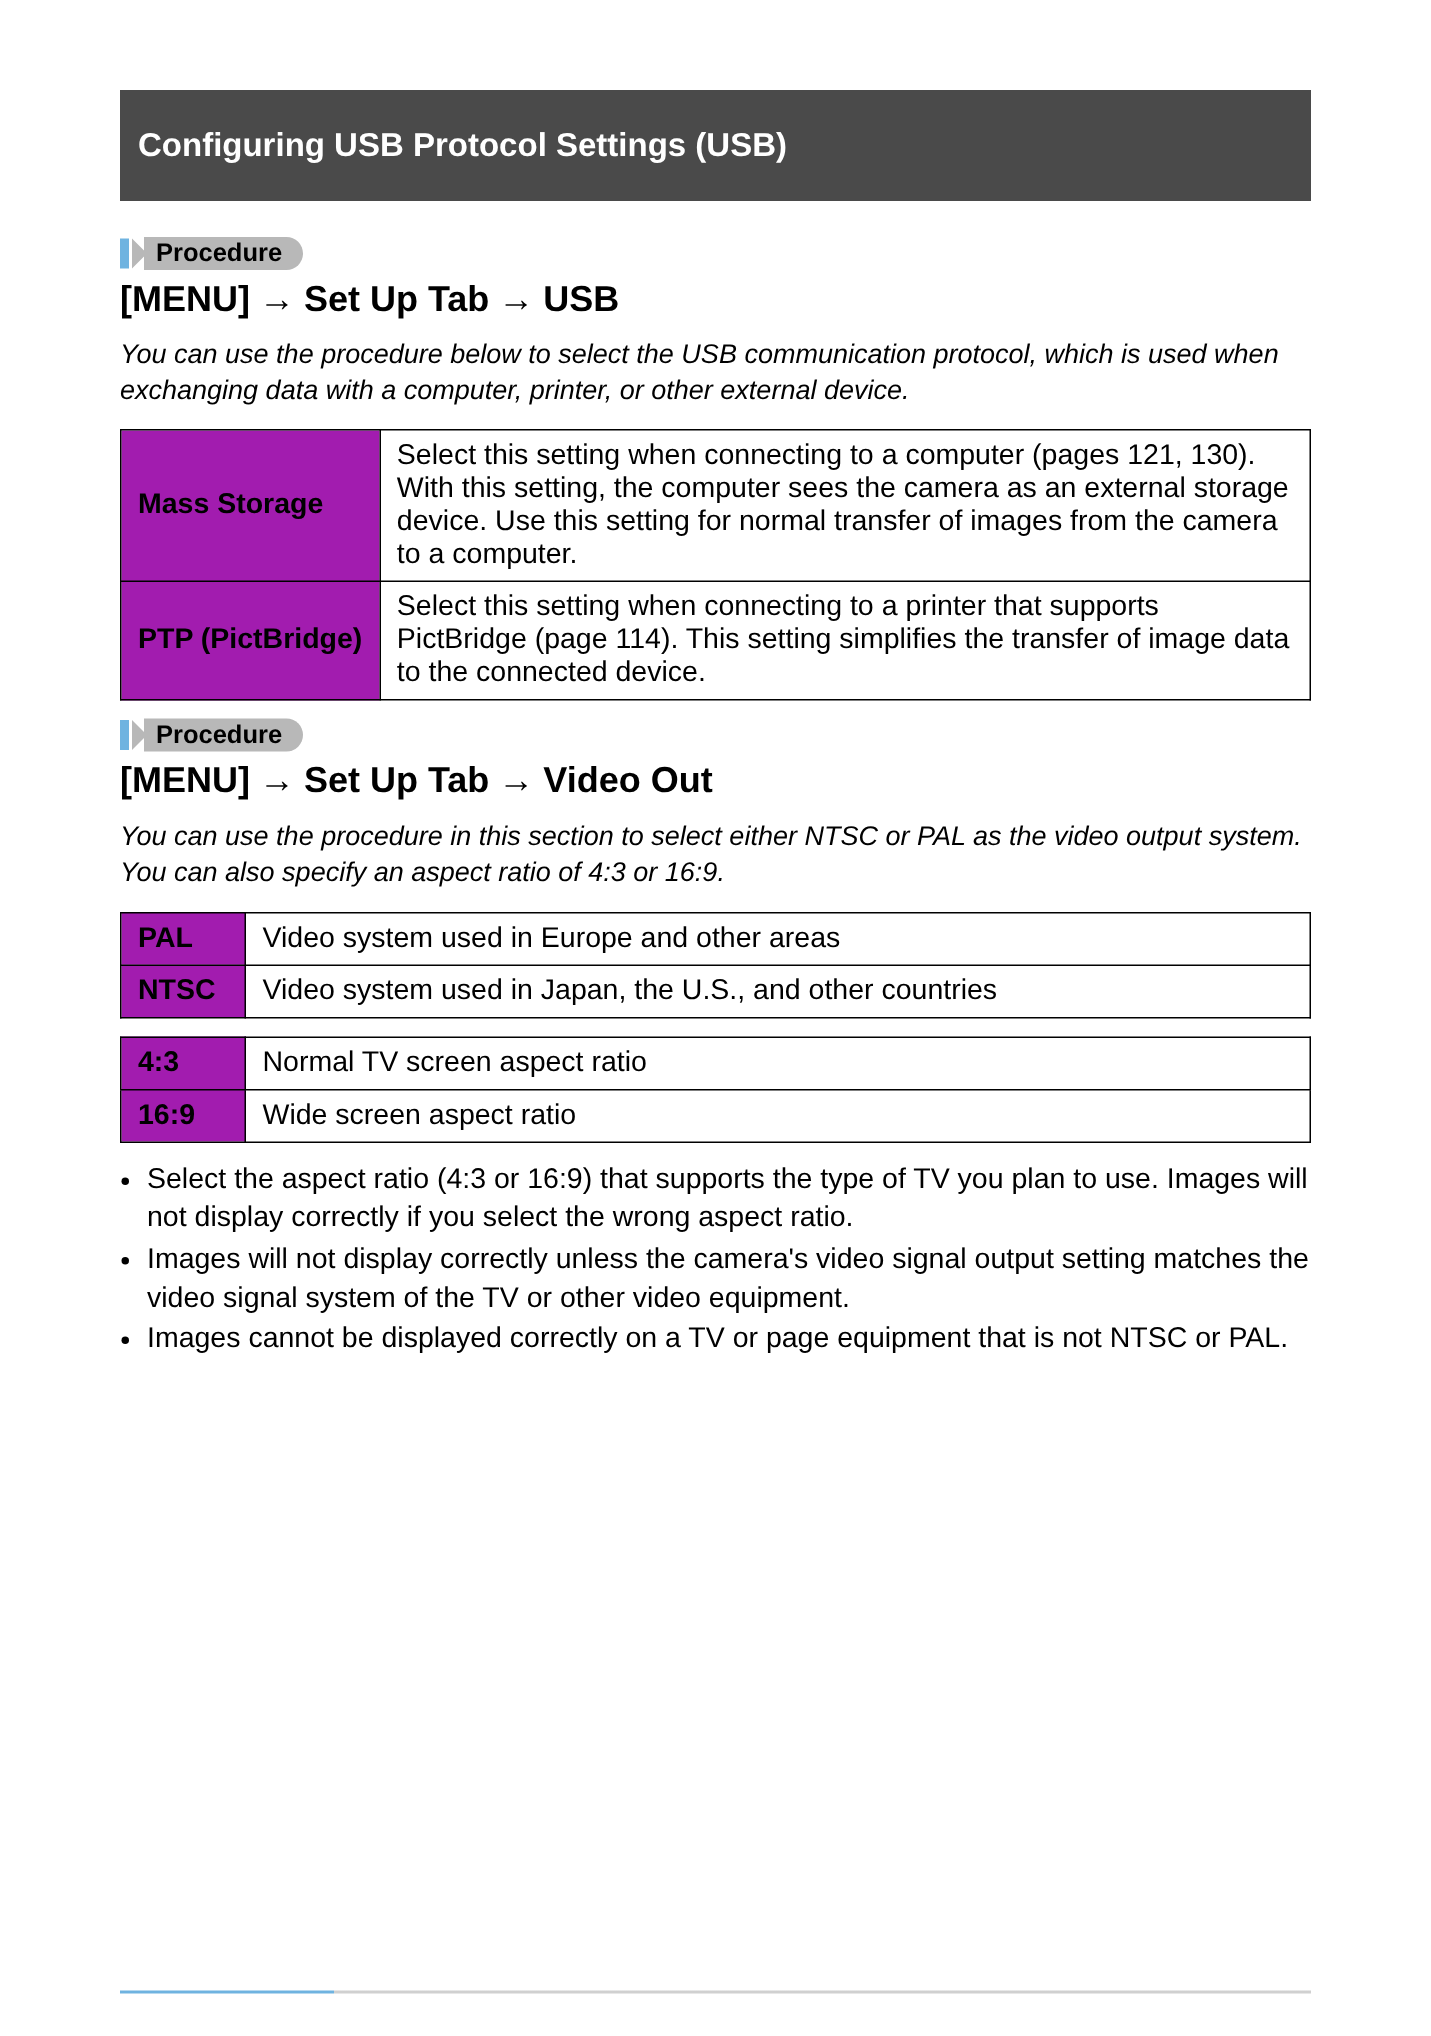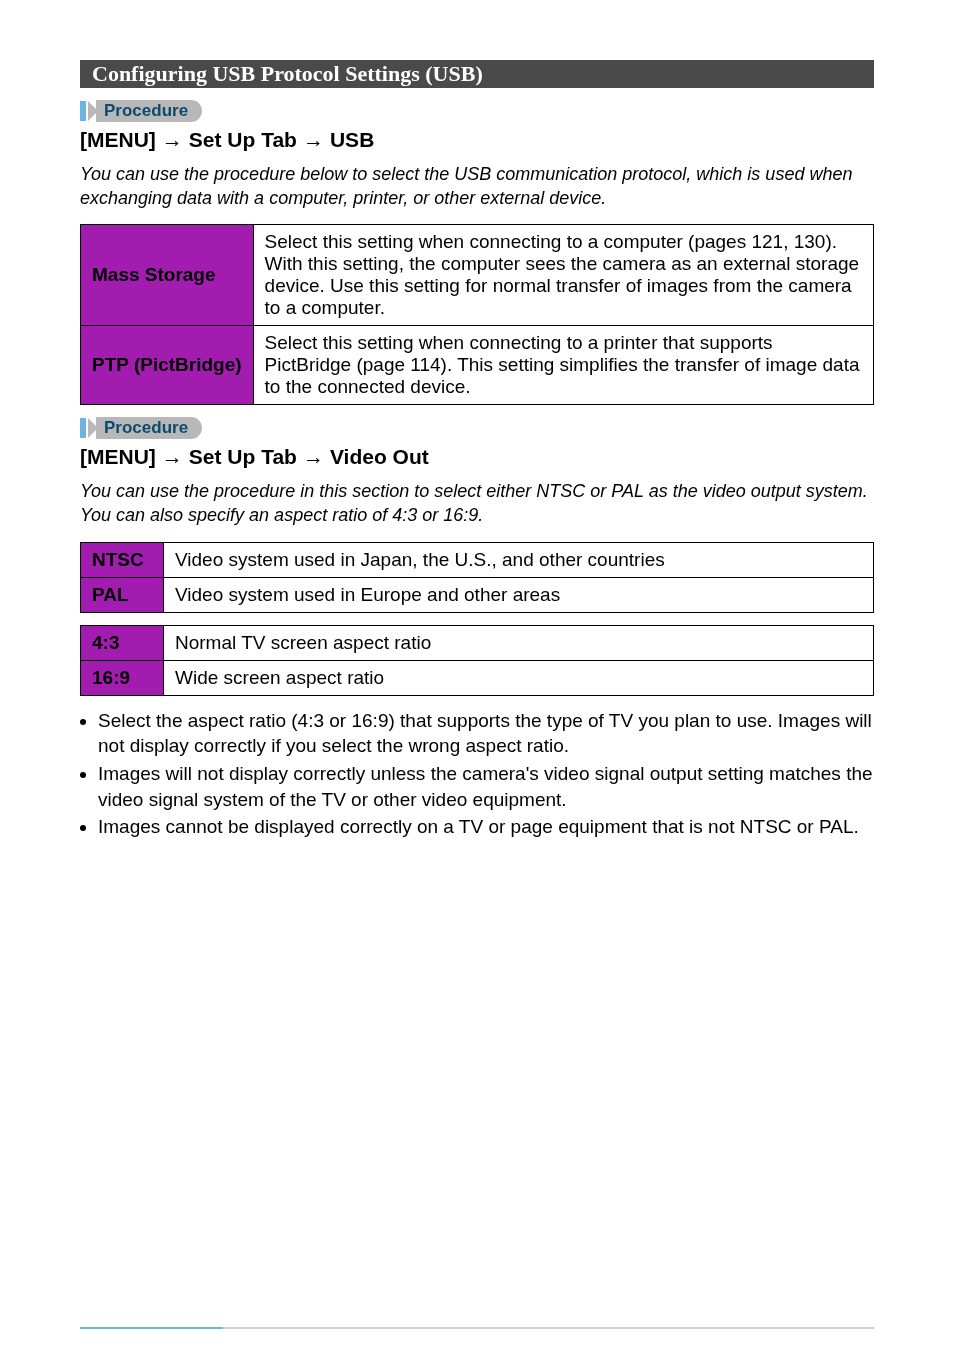--- a/index.html
+++ b/index.html
@@ -14,24 +14,23 @@
     min-height: 1357px;
     box-sizing: border-box;
     padding: 60px 80px 30px 80px;
     position: relative;
   }
   .section-bar {
     background: #4a4a4a;
     color: #fff;
     font-size: 22px;
     font-weight: bold;
-    padding: 0 12px;
+    padding: 23px 12px;
     line-height: 1.25;
-    margin-bottom: 12px;
-    font-family: Liberation Serif, serif;
+    margin-bottom: 24px;
   }
   .procedure-row {
     display: flex;
     align-items: center;
     margin: 10px 0 6px 0;
     height: 22px;
   }
   .proc-tick {
     width: 6px;
     height: 20px;
@@ -41,32 +40,32 @@
   .proc-arrow {
     width: 0;
     height: 0;
     border-top: 10px solid transparent;
     border-bottom: 10px solid transparent;
     border-left: 10px solid #b8b8b8;
     margin-left: 2px;
   }
   .proc-pill {
     background: #b8b8b8;
-    color: #0c4a6e;
+    color: #000000;
     font-weight: bold;
     font-size: 17px;
     padding: 2px 14px 2px 8px;
     border-top-right-radius: 11px;
     border-bottom-right-radius: 11px;
     margin-left: -2px;
     line-height: 18px;
   }
   .proc-path {
     margin: 6px 0 10px 0;
-    font-size: 21px;
+    font-size: 24px;
     font-weight: bold;
     display: flex;
     align-items: center;
     flex-wrap: wrap;
   }
   .proc-path .arrow {
     margin: 0 6px;
     font-weight: bold;
   }
   .body-text {
@@ -184,26 +183,26 @@
     <span>Set Up Tab</span>
     <span class="arrow">→</span>
     <span>Video Out</span>
   </div>
 
   <p class="body-text">You can use the procedure in this section to select either NTSC or PAL as the video output system. You can also specify an aspect ratio of 4:3 or 16:9.</p>
 
   <table class="spec small">
     <tbody>
         <tr>
+      <th>PAL</th>
+      <td>Video system used in Europe and other areas</td>
+    </tr>
+    <tr>
       <th>NTSC</th>
       <td>Video system used in Japan, the U.S., and other countries</td>
-    </tr>
-    <tr>
-      <th>PAL</th>
-      <td>Video system used in Europe and other areas</td>
     </tr>
   </tbody>
     </table>
 
   <table class="spec small">
     <tbody>
         <tr>
       <th>4:3</th>
       <td>Normal TV screen aspect ratio</td>
     </tr>

